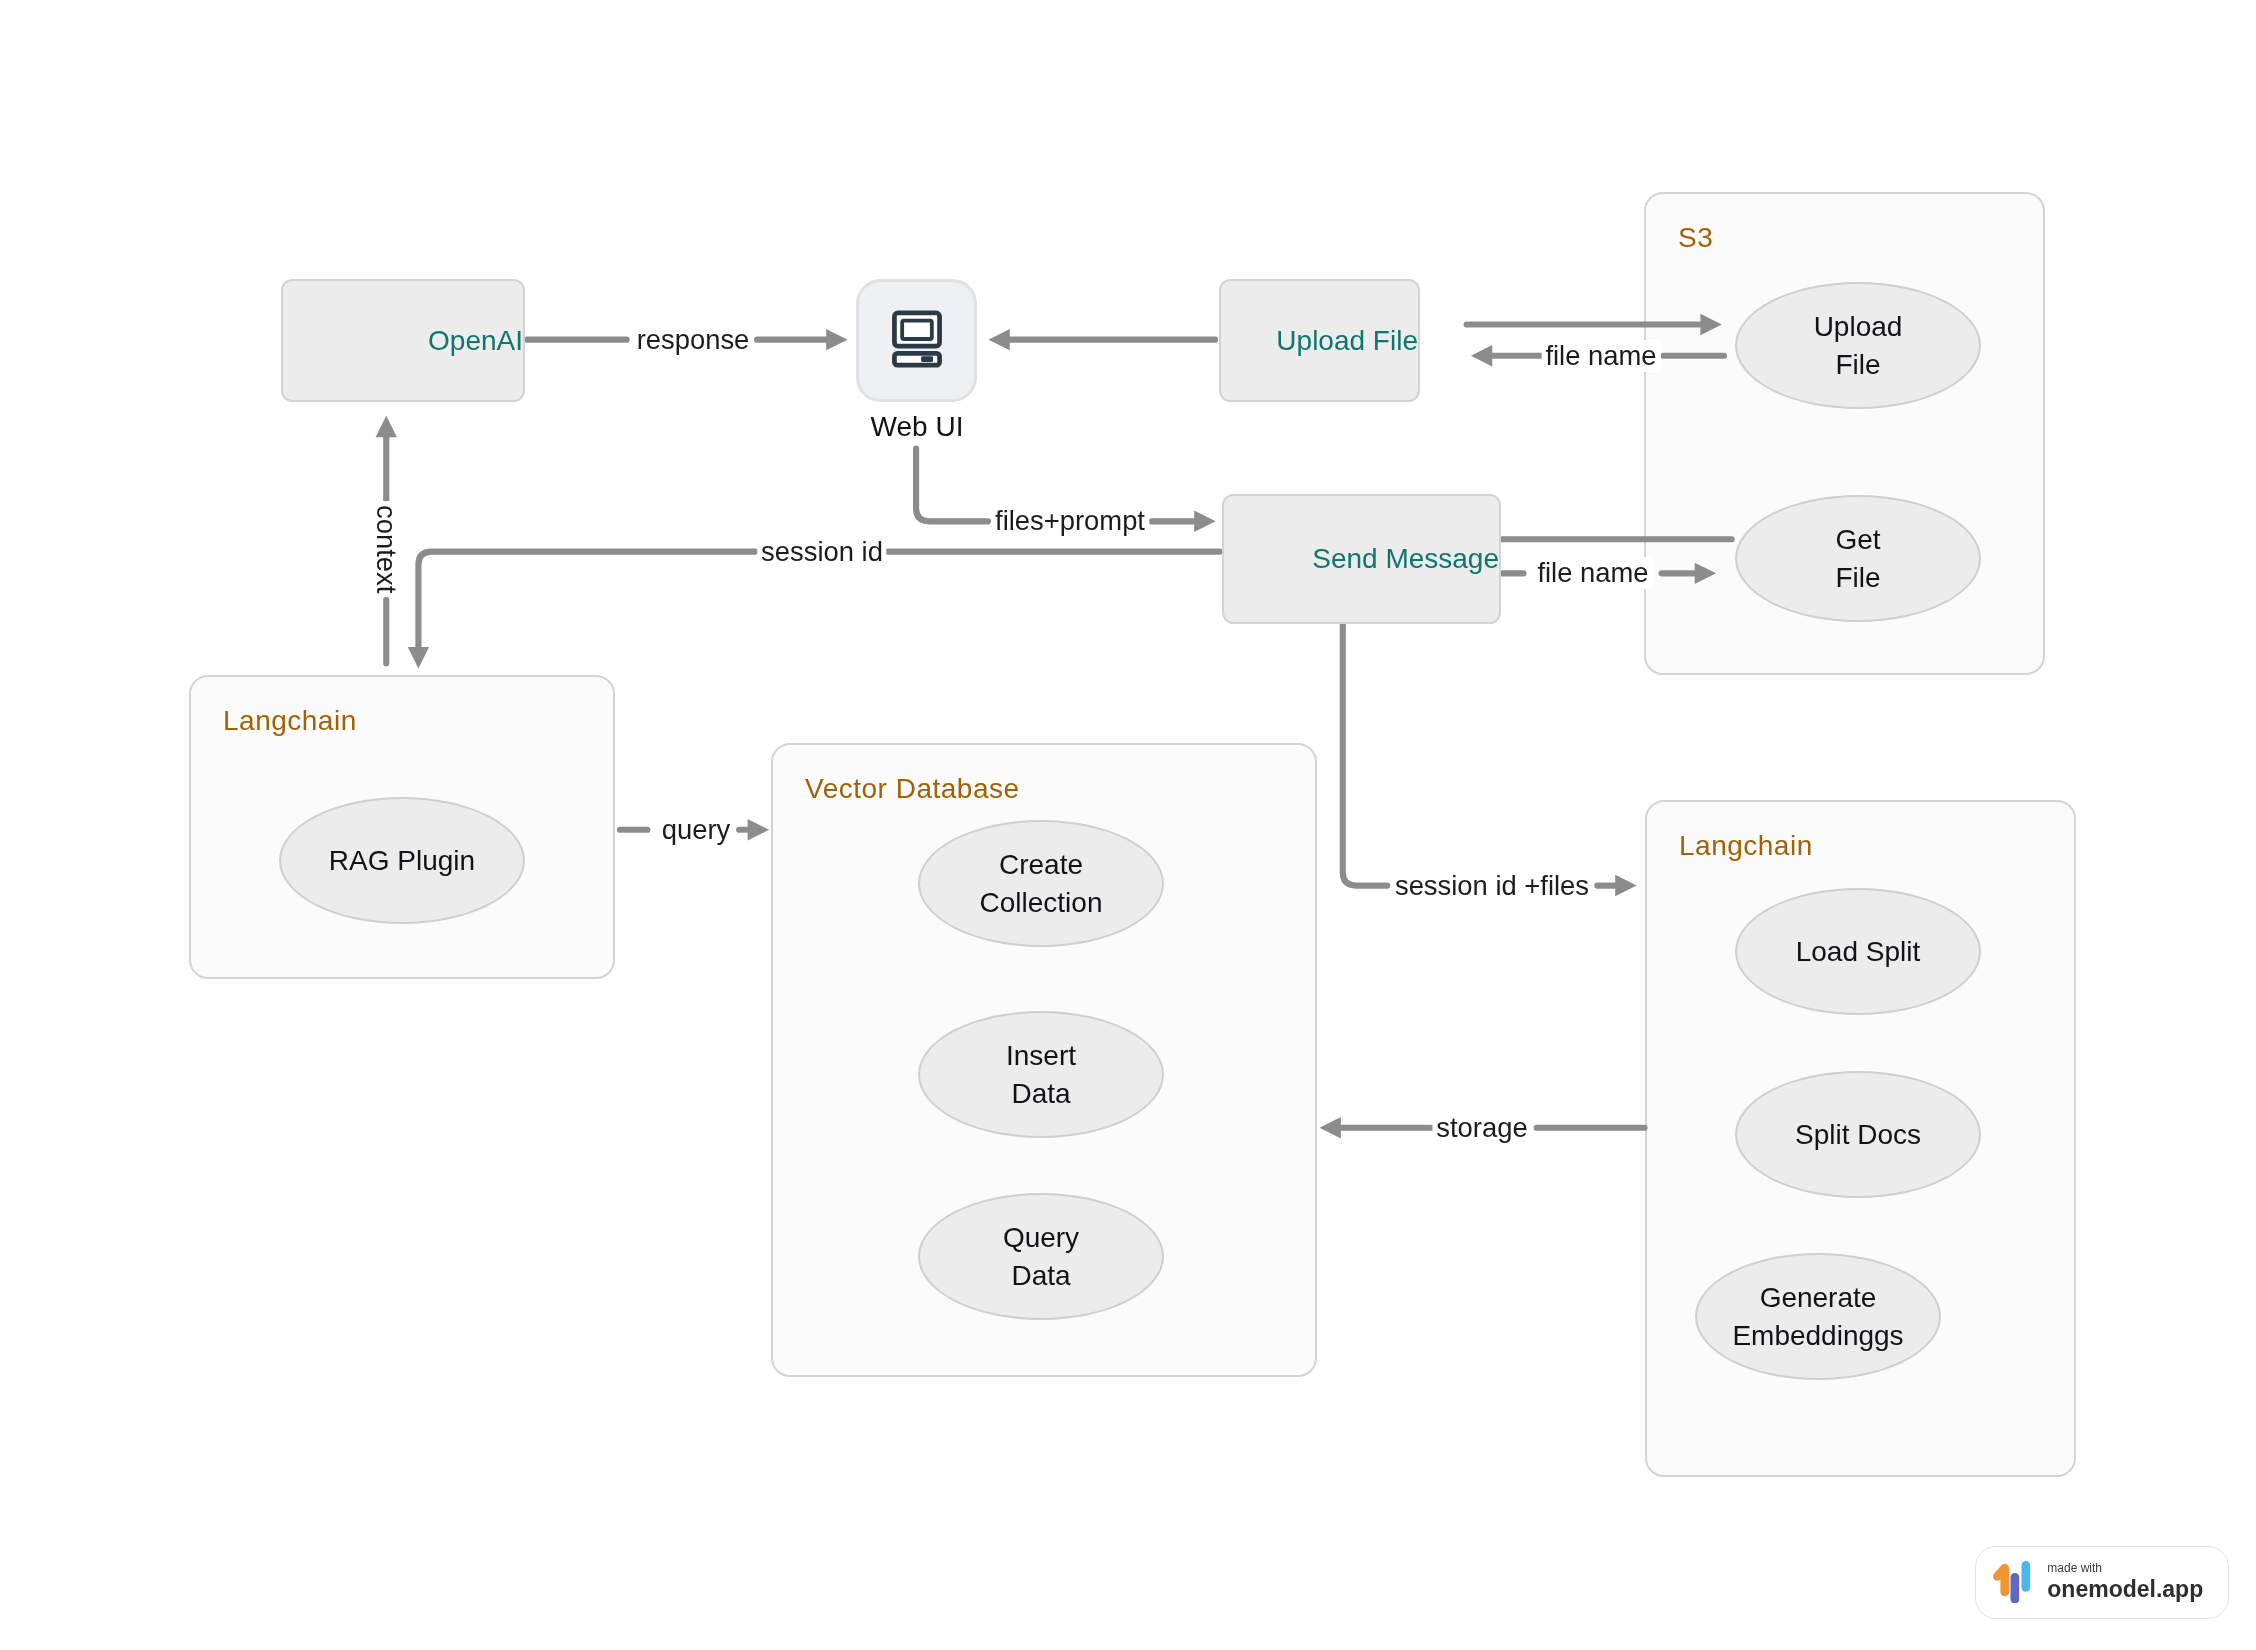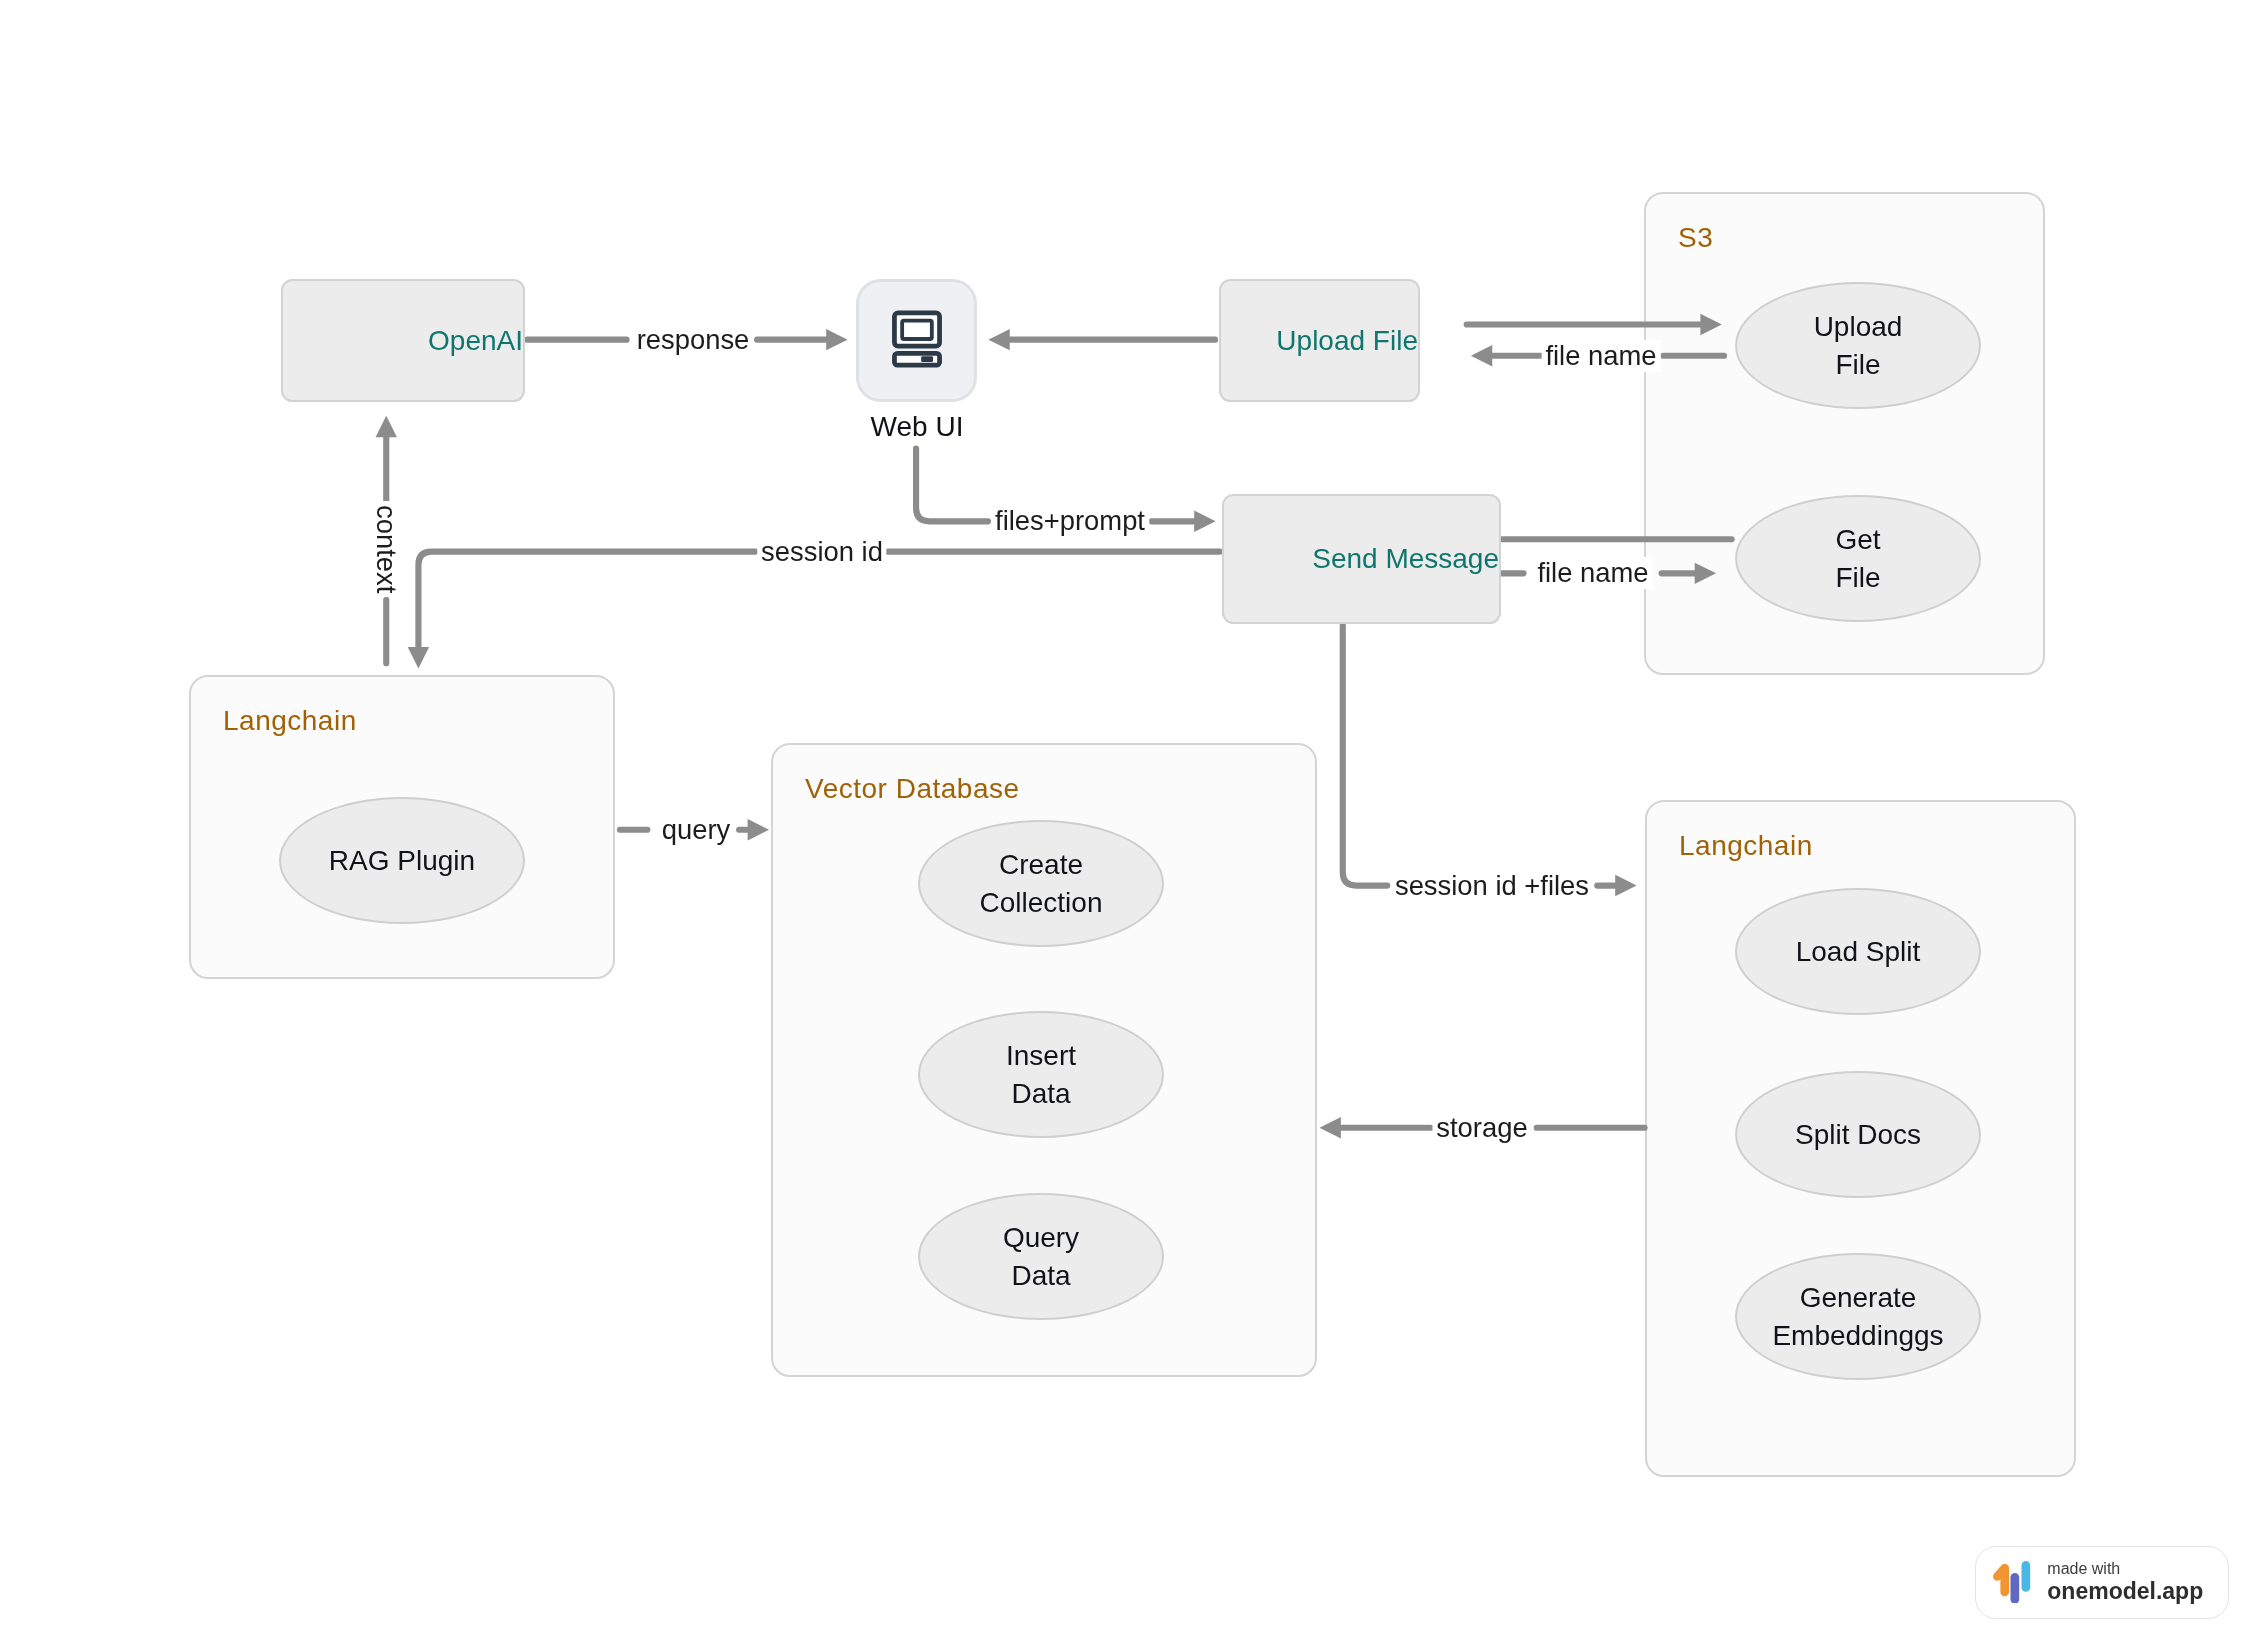--- a/index.html
+++ b/index.html
@@ -39,21 +39,21 @@
   .edge-label.vertical{
     writing-mode:vertical-rl;padding:3.8px 0;
   }
   svg.wires{position:absolute;left:0;top:0;pointer-events:none;}
   .badge{
     position:absolute;left:1975px;top:1546px;width:254px;height:73px;background:#ffffff;
     border:1.9px solid #e4e4e4;border-radius:21px;box-sizing:border-box;display:flex;
     align-items:center;padding-left:15px;gap:12.3px;cursor:pointer;
   }
   .badge-text{display:flex;flex-direction:column;justify-content:center;}
-  .badge-made{font-size:16px;color:#3c3c3c;line-height:1.15;}
+  .badge-made{font-size:12px;color:#3c3c3c;line-height:1.15;}
   .badge-brand{font-size:23px;font-weight:bold;color:#2e2e2e;line-height:1.15;}
 </style>
 </head>
 <body>
 
 <div id="canvas">
 
   <div class="container" style="left:1644px;top:192px;width:401px;height:483px;">
     <div class="container-title">S3</div>
   </div>
@@ -167,21 +167,21 @@
   </div>
 
   <div class="ellipse" style="left:1735px;top:888px;">
     <div>Load Split</div>
   </div>
 
   <div class="ellipse" style="left:1735px;top:1071px;">
     <div>Split Docs</div>
   </div>
 
-  <div class="ellipse" style="left:1735px;top:1253px;">
+  <div class="ellipse" style="left:1695px;top:1253px;">
     <div>Generate</div>
     <div>Embeddinggs</div>
   </div>
 
   <div class="edge-label" style="left:693px;top:340px;">response</div>
   <div class="edge-label" style="left:1601px;top:356px;">file name</div>
   <div class="edge-label" style="left:1070px;top:521px;">files+prompt</div>
   <div class="edge-label" style="left:822px;top:552px;">session id</div>
   <div class="edge-label vertical" style="left:386px;top:549px;">context</div>
   <div class="edge-label" style="left:696px;top:830px;">query</div>

